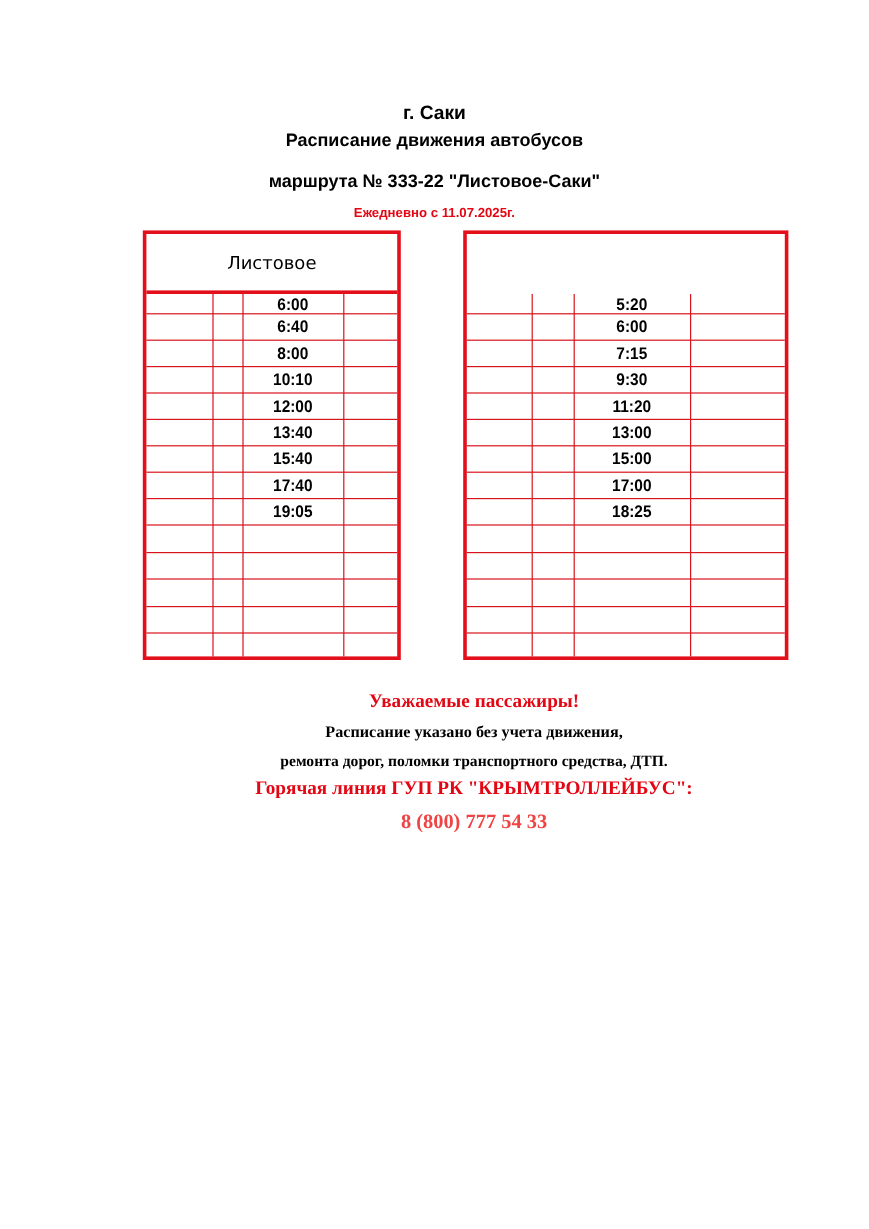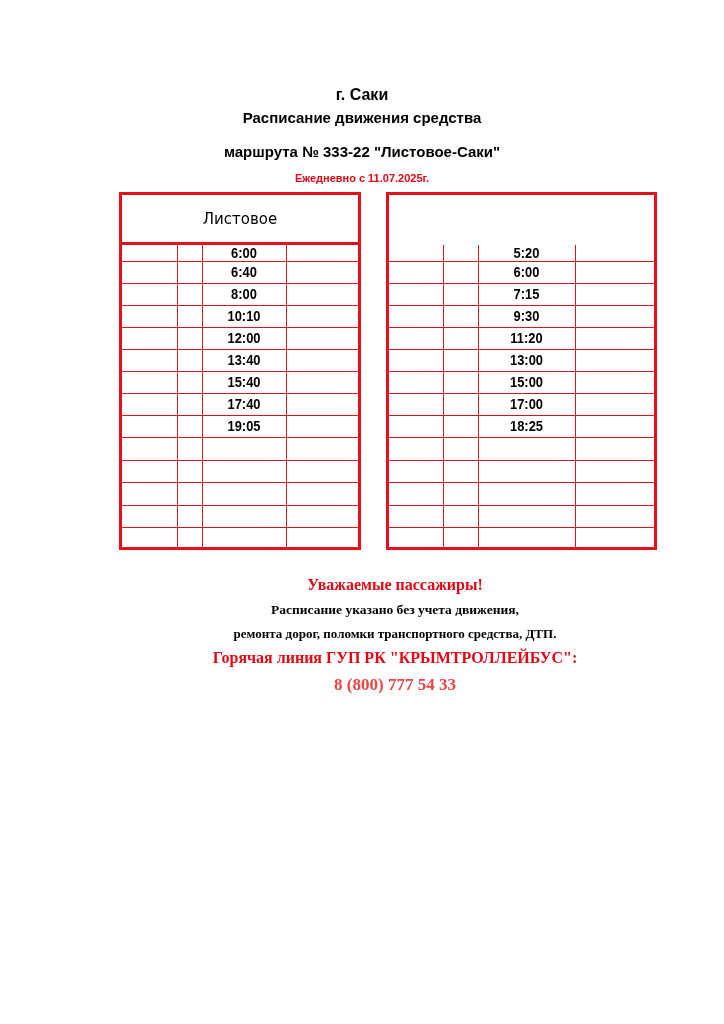--- a/index.html
+++ b/index.html
@@ -4,39 +4,39 @@
 <style>
   html, body { margin:0; padding:0; background:#ffffff; }
   body { width:724px; height:1024px; position:relative; overflow:hidden; font-family:"Liberation Sans", sans-serif; color:#000; }
   .hdr { position:absolute; left:0; width:724px; text-align:center; font-weight:bold; }
   #city { top:86px; font-size:16px; }
   #title { top:109px; font-size:15px; }
   #route { top:143px; font-size:15px; }
   #daily { top:172px; font-size:11px; color:#e30613; }
 
   .tbl { position:absolute; top:192px; height:358px; box-sizing:border-box; border:3px solid #e3101b; }
-  #tbl-left { left:119px; width:242px; }
+  #tbl-left { left:119px; width:215px; }
   #tbl-right { left:386px; width:271px; }
   .tbl-head { position:absolute; left:0; right:0; top:0; height:47px; border-bottom:3px solid #e3101b; display:flex; align-items:center; justify-content:center; font-size:15px; font-family:"DejaVu Sans", sans-serif; }
   .vline { position:absolute; top:50px; bottom:0; width:0; border-left:1.5px solid #d8141d; }
   .hline { position:absolute; left:0; right:0; height:0; border-top:1.5px solid #d8141d; }
   .cell { position:absolute; height:20px; line-height:20px; text-align:center; font-weight:bold; font-size:14px; font-family:"Liberation Sans Narrow","Liberation Sans", sans-serif; transform:scaleX(0.92); }
 
   .notice { position:absolute; left:0; width:724px; text-align:center; font-family:Liberation Serif, serif; font-weight:bold;margin-left:33px; }
   #n1 { top:576px; font-size:16px; color:#e30613; }
   #n2 { top:602px; font-size:13.5px; }
   #n3 { top:626px; font-size:13px; }
   #n4 { top:649px; font-size:16px; color:#e30613; }
   #n5 { top:675px; font-size:17px; color:#ef4444; }
 </style>
 </head>
 <body>
 
 <div class="hdr" id="city">г. Саки</div>
-<div class="hdr" id="title">Расписание движения средства</div>
+<div class="hdr" id="title">Расписание движения автобусов</div>
 <div class="hdr" id="route">маршрута № 333-22  "Листовое-Саки"</div>
 <div class="hdr" id="daily">Ежедневно с 11.07.2025г.</div>
 
 <div class="tbl" id="tbl-left">
   <div class="tbl-head">Листовое</div>
 <div class="vline" style="left: 55px;"></div>
     <div class="vline" style="left: 80px;"></div>
     <div class="vline" style="left: 164px;"></div>
     <div class="cell" style="top: 48px; left: 80px; width: 84px;">6:00</div>
     <div class="hline" style="top: 66px;"></div>

